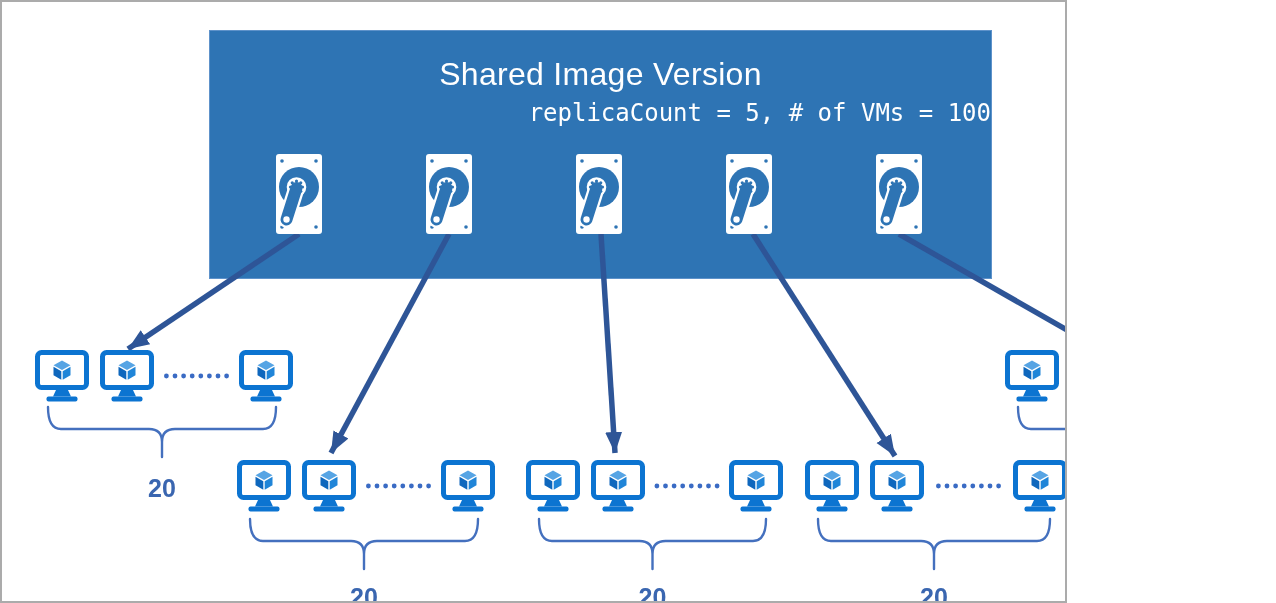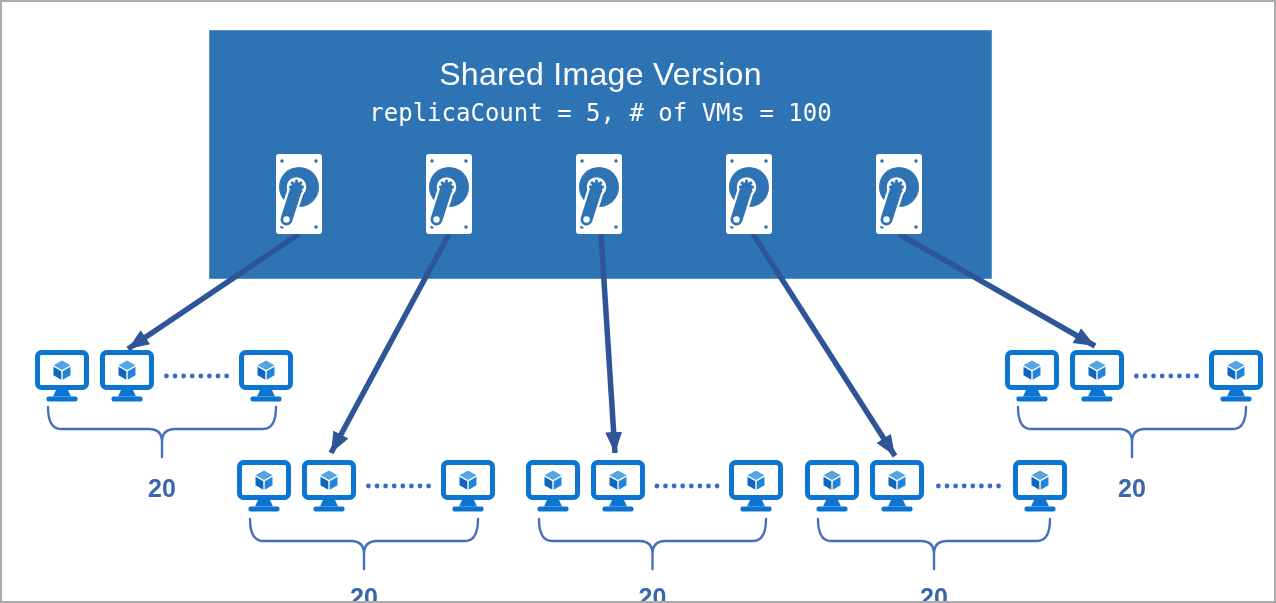--- a/index.html
+++ b/index.html
@@ -1,39 +1,39 @@
 <!DOCTYPE html>
 <html style="--box-fill: #2E74B4; --box-border: #5E92CA; --arrow: #2E5597; --vm-blue: #0C74D1; --cube-top: #56A4E4; --cube-left: #0E67BD; --cube-right: #2085D8; --brace: #4470BE; --dots: #3A6BC4; --label: #3A66B0; --canvas-border: #ABABAB;"><head>
 <meta charset="utf-8">
 <style>
   html,body{margin:0;padding:0;background:#fff;}
   #canvas{
     position:relative;
-    width:1276px;height:603px;
+    width:1067px;height:603px;
     box-sizing:border-box;
     border:2px solid var(--canvas-border,#ababab);
     background:#fff;
     font-family:"Liberation Sans",sans-serif;
     overflow:hidden;
   }
   .siv-box{
     position:absolute;
     background:var(--box-fill,#2e74b4);
     border:1px solid var(--box-border,#5e92ca);
     box-sizing:border-box;
   }
   .siv-title{
     position:absolute;left:0;right:0;top:24px;
     text-align:center;color:#fff;
     font-size:32px;line-height:38px;font-weight:400;
     letter-spacing:.3px;
   }
   .siv-subtitle{
     position:absolute;left:0;right:0;top:66px;
-    text-align:center;color:#fff;
+    text-align:right;color:#fff;
     font-family:"DejaVu Sans Mono","Liberation Mono",monospace;
     font-size:24px;line-height:32px;
   }
   .disk{position:absolute;width:46px;height:80px;}
   .vm{position:absolute;width:54px;height:52px;}
   .count-label{
     position:absolute;transform:translateX(-50%);
     color:var(--label,#3a66b0);
     font-size:25px;font-weight:700;line-height:26px;margin-top:13px;
   }

